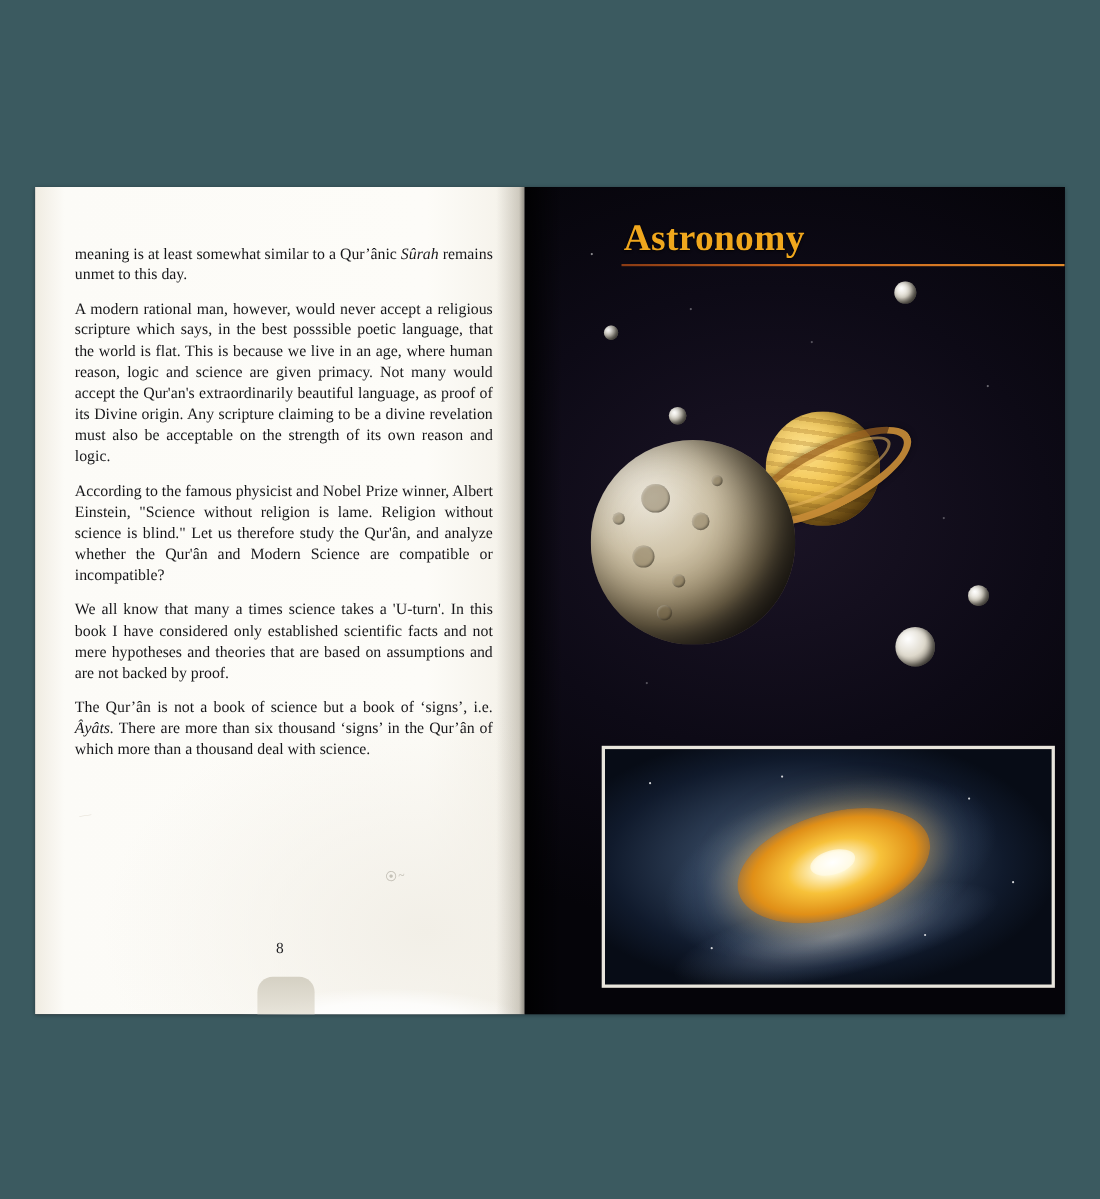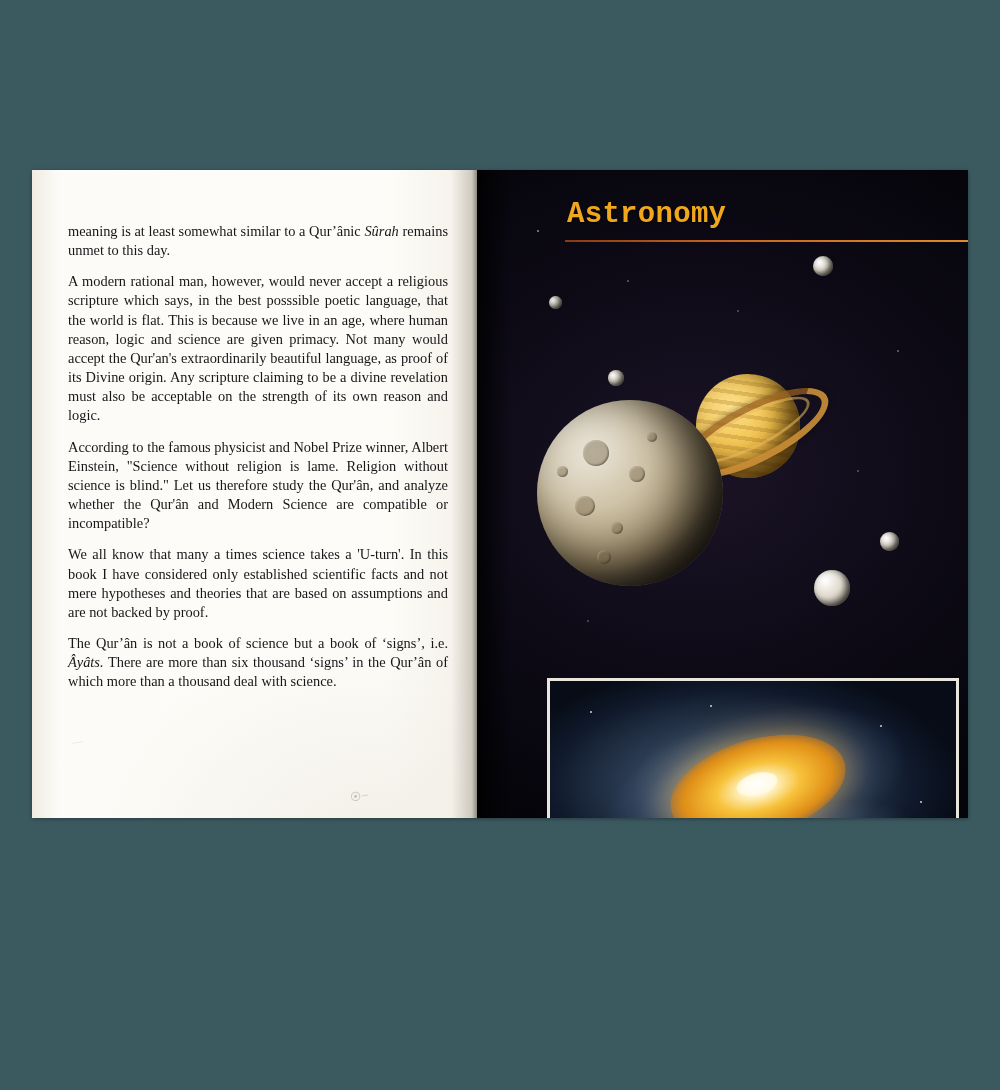--- a/index.html
+++ b/index.html
@@ -12,21 +12,21 @@
     background: #3b5a60;
     font-family: "Liberation Serif", serif;
     overflow: hidden;
   }
 
   #scan {
     position: absolute;
     left: 32px;
     top: 170px;
     width: 936px;
-    height: 648px;
+    height: 752px;
     background: #0a0a14;
     overflow: hidden;
     box-shadow: 0 1px 4px rgba(0,0,0,0.35);
   }
 
   
   #left-page {
     position: absolute;
     left: 0;
     top: 0;
@@ -114,23 +114,23 @@
     position: absolute;
     left: 0; top: 0;
     width: 34px; height: 100%;
     background: linear-gradient(90deg, rgba(0,0,0,0.85) 0%, rgba(0,0,0,0.35) 55%, rgba(0,0,0,0) 100%);
     z-index: 9;
   }
   #astronomy-title {
     position: absolute;
     left: 90px;
     top: 28px;
-    font-family: Liberation Mono, monospace;
+    font-family: Liberation Serif, serif;
     font-weight: bold;
-    font-size: 29px;
+    font-size: 34px;
     color: #f0a71d;
     letter-spacing: 0.3px;
     text-shadow: 0 1px 2px rgba(0,0,0,0.8);
     z-index: 6;
   }
   #title-rule {
     position: absolute;
     left: 88px;
     top: 70px;
     width: 403px;

